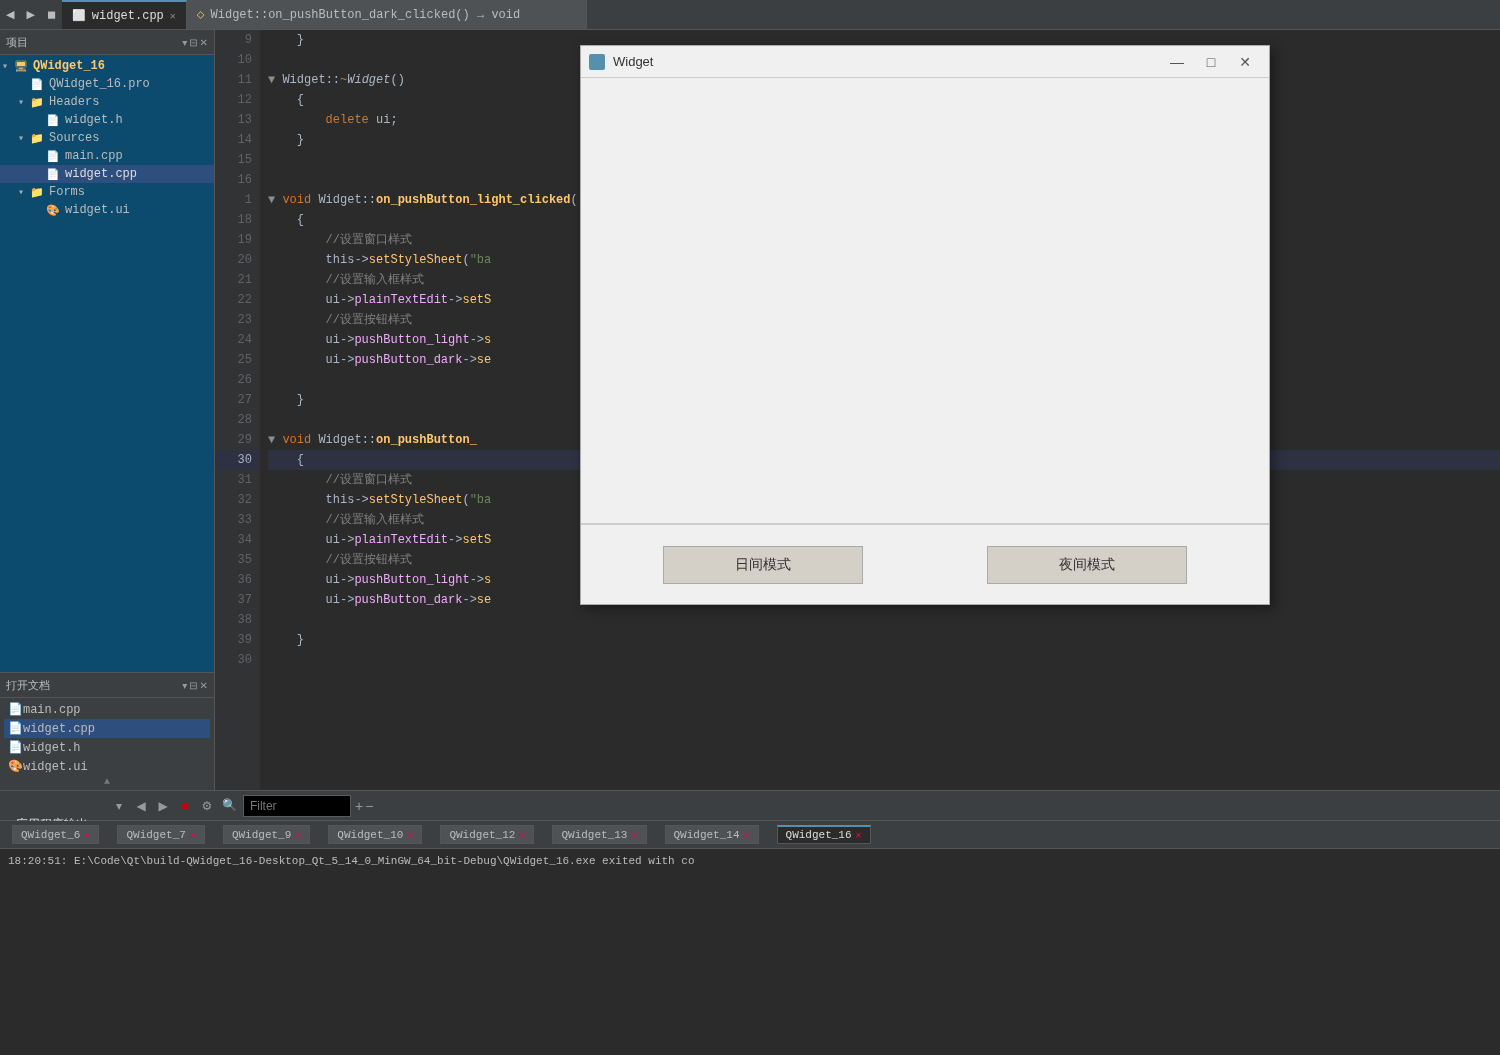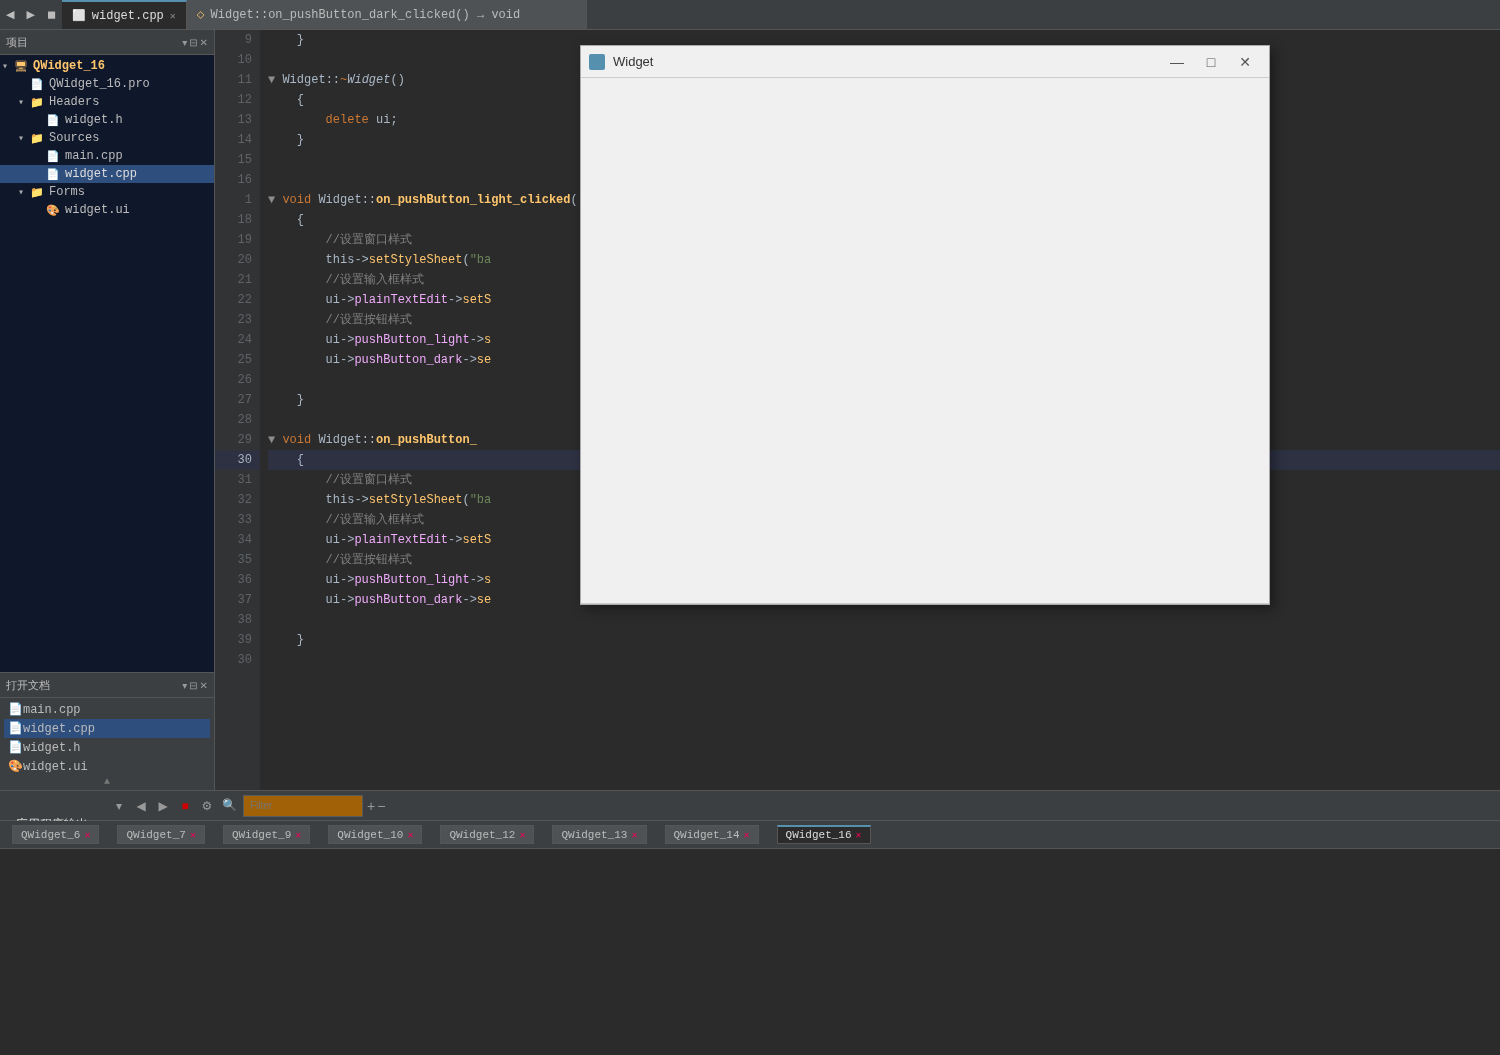--- a/index.html
+++ b/index.html
@@ -12,21 +12,21 @@
     
     .tab-bar { height: 30px; background: #3c3f41; display: flex; align-items: stretch; border-bottom: 1px solid #555; flex-shrink: 0; }
     .tab { display: flex; align-items: center; padding: 0 10px; font-size: 12px; color: #bbb; background: #4e5254; border-right: 1px solid #555; cursor: pointer; gap: 6px; min-width: 120px; }
     .tab.active { background: #2b2b2b; color: #ddd; border-top: 2px solid #5591af; }
     .tab .tab-close { font-size: 10px; color: #888; cursor: pointer; }
 
     
     .content-area { display: flex; flex: 1; overflow: hidden; }
 
     
-    .sidebar { width: 215px; background: #0f172a; border-right: 1px solid #555; display: flex; flex-direction: column; flex-shrink: 0; }
+    .sidebar { width: 215px; background: #0c4a6e; border-right: 1px solid #555; display: flex; flex-direction: column; flex-shrink: 0; }
     .sidebar-header { height: 25px; display: flex; align-items: center; padding: 0 6px; background: #3c3f41; border-bottom: 1px solid #555; color: #bbb; font-size: 11px; gap: 4px; }
     .sidebar-controls { margin-left: auto; display: flex; gap: 2px; }
     .sidebar-ctrl-btn { background: none; border: none; color: #999; font-size: 10px; cursor: pointer; }
     .tree { flex: 1; overflow-y: auto; padding: 2px 0; }
     .tree-item { display: flex; align-items: center; padding: 2px 4px; cursor: pointer; color: #bbb; font-size: 12px; white-space: nowrap; }
     .tree-item.selected { background: #2e4e7e; color: #ddd; }
     .tree-item .arrow { width: 12px; font-size: 10px; color: #aaa; }
     .tree-item .icon { width: 16px; font-size: 11px; margin-right: 3px; }
     .icon-project { color: #ffc66d; }
     .icon-pro { color: #bbb; }
@@ -58,21 +58,21 @@
     .arrow-op { color: #a9b7c6; }
     .bold-fn { color: #ffc66d; font-weight: bold; }
 
     
     .bottom-panel { height: 265px; background: #2b2b2b; border-top: 1px solid #555; display: flex; flex-direction: column; flex-shrink: 0; }
     .bottom-tabs { height: 30px; background: #3c3f41; display: flex; align-items: center; padding: 0 6px; border-bottom: 1px solid #555; gap: 4px; }
     .bottom-tab { font-size: 12px; color: #bbb; padding: 4px 10px; cursor: pointer; }
     .bottom-tab.active { color: #ddd; border-bottom: 2px solid #5591af; margin-top: 39px; }
     .bottom-toolbar { display: flex; align-items: center; gap: 4px; margin-left: 8px; }
     .bottom-toolbar-btn { background: none; border: none; color: #999; font-size: 12px; cursor: pointer; width: 18px; height: 18px; display: flex; align-items: center; justify-content: center; }
-    .filter-input { height: 22px; background: #a16207; border: 1px solid #5a5a5a; color: #ccc; font-size: 10px; padding: 0 6px; width: 120px; }
+    .filter-input { height: 22px; background: #000000; border: 1px solid #5a5a5a; color: #ccc; font-size: 12px; padding: 0 6px; width: 108px; }
     .plus-minus { display: flex; gap: 2px; margin-left: auto; }
     .pm-btn { background: none; border: none; color: #999; font-size: 14px; cursor: pointer; }
     .output-tabs { display: flex; gap: 18px; padding: 0 8px; }
     .output-tab { background: #4e5254; border: 1px solid #555; color: #bbb; font-size: 11px; padding: 2px 8px; cursor: pointer; display: flex; align-items: center; gap: 4px; }
     .output-tab .close { color: #e05; font-size: 10px; }
     .output-content { flex: 1; overflow-y: auto; padding: 4px 8px; color: #bbb; font-size: 11px; line-height: 1.6; }
     .output-tabs-row { height: 28px; background: #3c3f41; display: flex; align-items: center; padding: 0 4px; border-bottom: 1px solid #555; }
 
     
     .open-docs { height: 100px; background: #3c3f41; border-top: 1px solid #555; }
@@ -298,20 +298,24 @@
           <div class="widget-controls">
             <button class="widget-ctrl">—</button>
             <button class="widget-ctrl">□</button>
             <button class="widget-ctrl close">✕</button>
           </div>
         </div>
         <div class="widget-content">
 
           <div style="height:100%; border-bottom:1px solid #ccc;"></div>
         </div>
+        <div class="widget-footer">
+          <button class="widget-btn">日间模式</button>
+          <button class="widget-btn">夜间模式</button>
+        </div>
       </div>
     </div>
   </div>
 
   <div class="bottom-panel">
 
     <div class="bottom-tabs">
       <span class="bottom-tab active">应用程序输出</span>
       <div class="bottom-toolbar">
         <button class="bottom-toolbar-btn">▾</button>
@@ -359,15 +363,16 @@
           <span class="close">✕</span>
         </div>
         <div class="output-tab" style="background:#2b2b2b; color:#ddd; border-top:2px solid #5591af;">
           <span>QWidget_16</span>
           <span class="close" style="color:#e05;">✕</span>
         </div>
       </div>
     </div>
 
     <div class="output-content">
+      <div>18:20:51: E:\Code\Qt\build-QWidget_16-Desktop_Qt_5_14_0_MinGW_64_bit-Debug\QWidget_16.exe exited with co</div>
     </div>
   </div>
 </div>
 
 </body></html>

